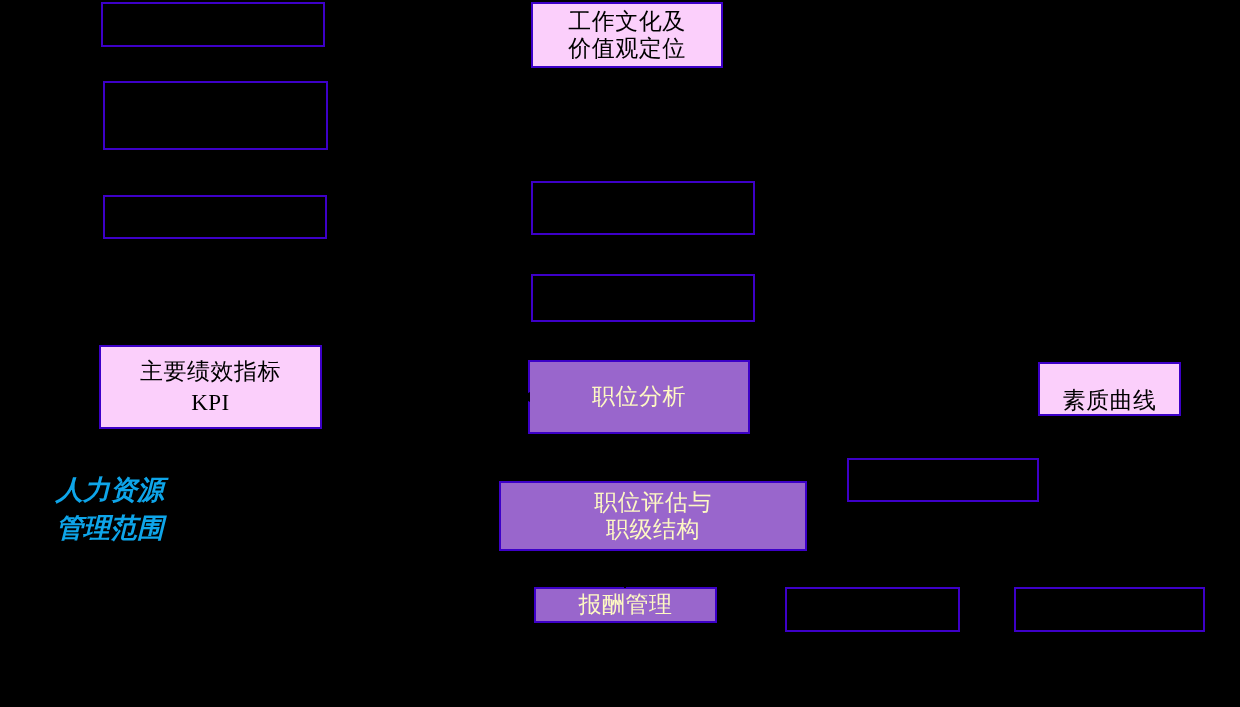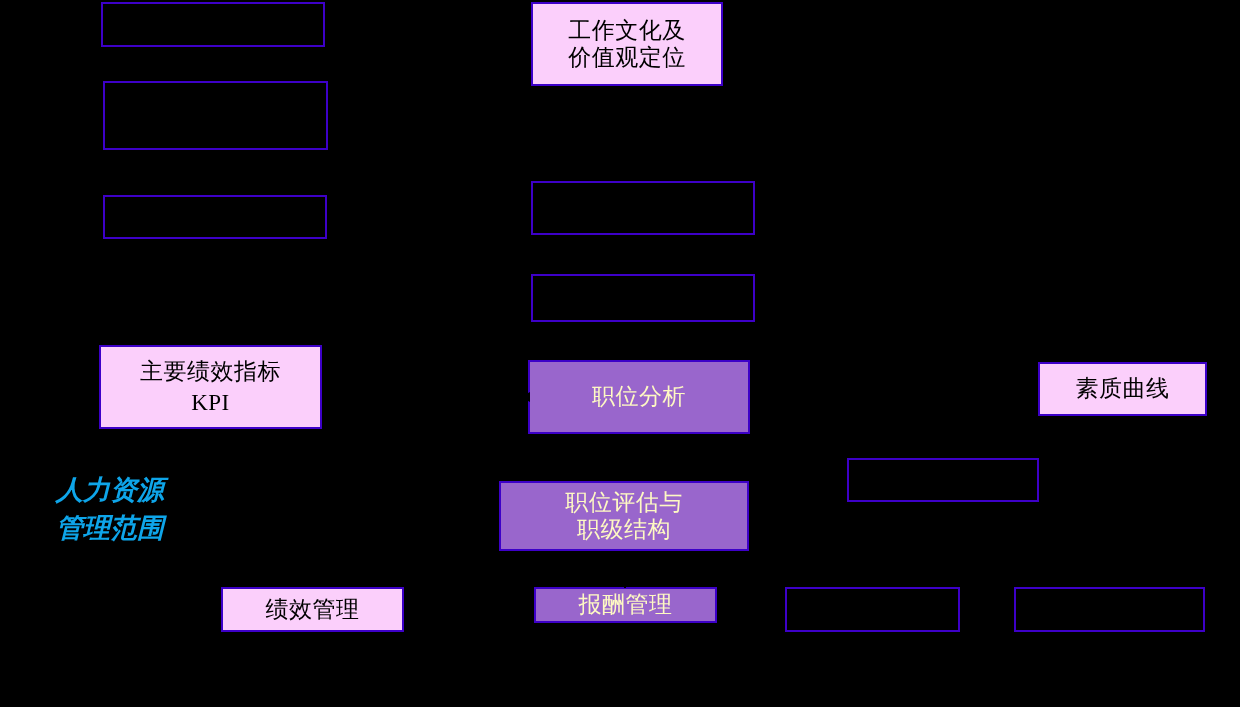--- a/index.html
+++ b/index.html
@@ -97,57 +97,54 @@
   </div>
 
   <div class="node pink overflow" style="left:99px; top:345px; width:223px; height:84px;">
     <span class="label">主要绩效指标
 KPI</span>
   </div>
 
   <div class="free-text" style="left:56px; top:471px;">人力资源
 管理范围</div>
 
-  <div class="node pink" style="left:221px; top:587px; width:183px; height:45px;">
-    <span class="label">绩效管理</span>
-  </div>
 
-  <div class="node pink" style="left:531px; top:2px; width:192px; height:84px;">
+  <div class="node pink" style="left:531px; top:2px; width:192px; height:66px;">
     <span class="label">工作文化及
 价值观定位</span>
   </div>
 
   <div class="node empty" style="left:531px; top:181px; width:224px; height:54px;">
     <span class="label"></span>
   </div>
 
   <div class="node empty" style="left:531px; top:274px; width:224px; height:48px;">
     <span class="label"></span>
   </div>
 
   <div class="node purple" style="left:528px; top:360px; width:222px; height:74px;">
     <span class="label">职位分析</span>
   </div>
   <div class="arrow-notch" style="left:521px; top:392px;"></div>
 
-  <div class="node purple" style="left:499px; top:481px; width:250px; height:70px;">
+  <div class="node purple" style="left:499px; top:481px; width:308px; height:70px;">
     <span class="label">职位评估与
 职级结构</span>
   </div>
 
   <div class="node purple" style="left:534px; top:587px; width:183px; height:36px;">
     <span class="label">报酬管理</span>
   </div>
   <div class="tick" style="left:624px; top:574px; width:2px; height:14px;"></div>
 
   <div class="node empty" style="left:847px; top:458px; width:192px; height:44px;">
     <span class="label"></span>
   </div>
 
-  <div class="node pink" style="left:1038px; top:362px; width:169px; height:54px;">
+  <div class="node pink" style="left:1038px; top:362px; width:143px; height:54px;align-items:flex-end;">
     <span class="label">素质曲线</span>
   </div>
 
   <div class="node empty" style="left:785px; top:587px; width:175px; height:45px;">
     <span class="label"></span>
   </div>
 
   <div class="node empty" style="left:1014px; top:587px; width:191px; height:45px;">
     <span class="label"></span>
   </div>

